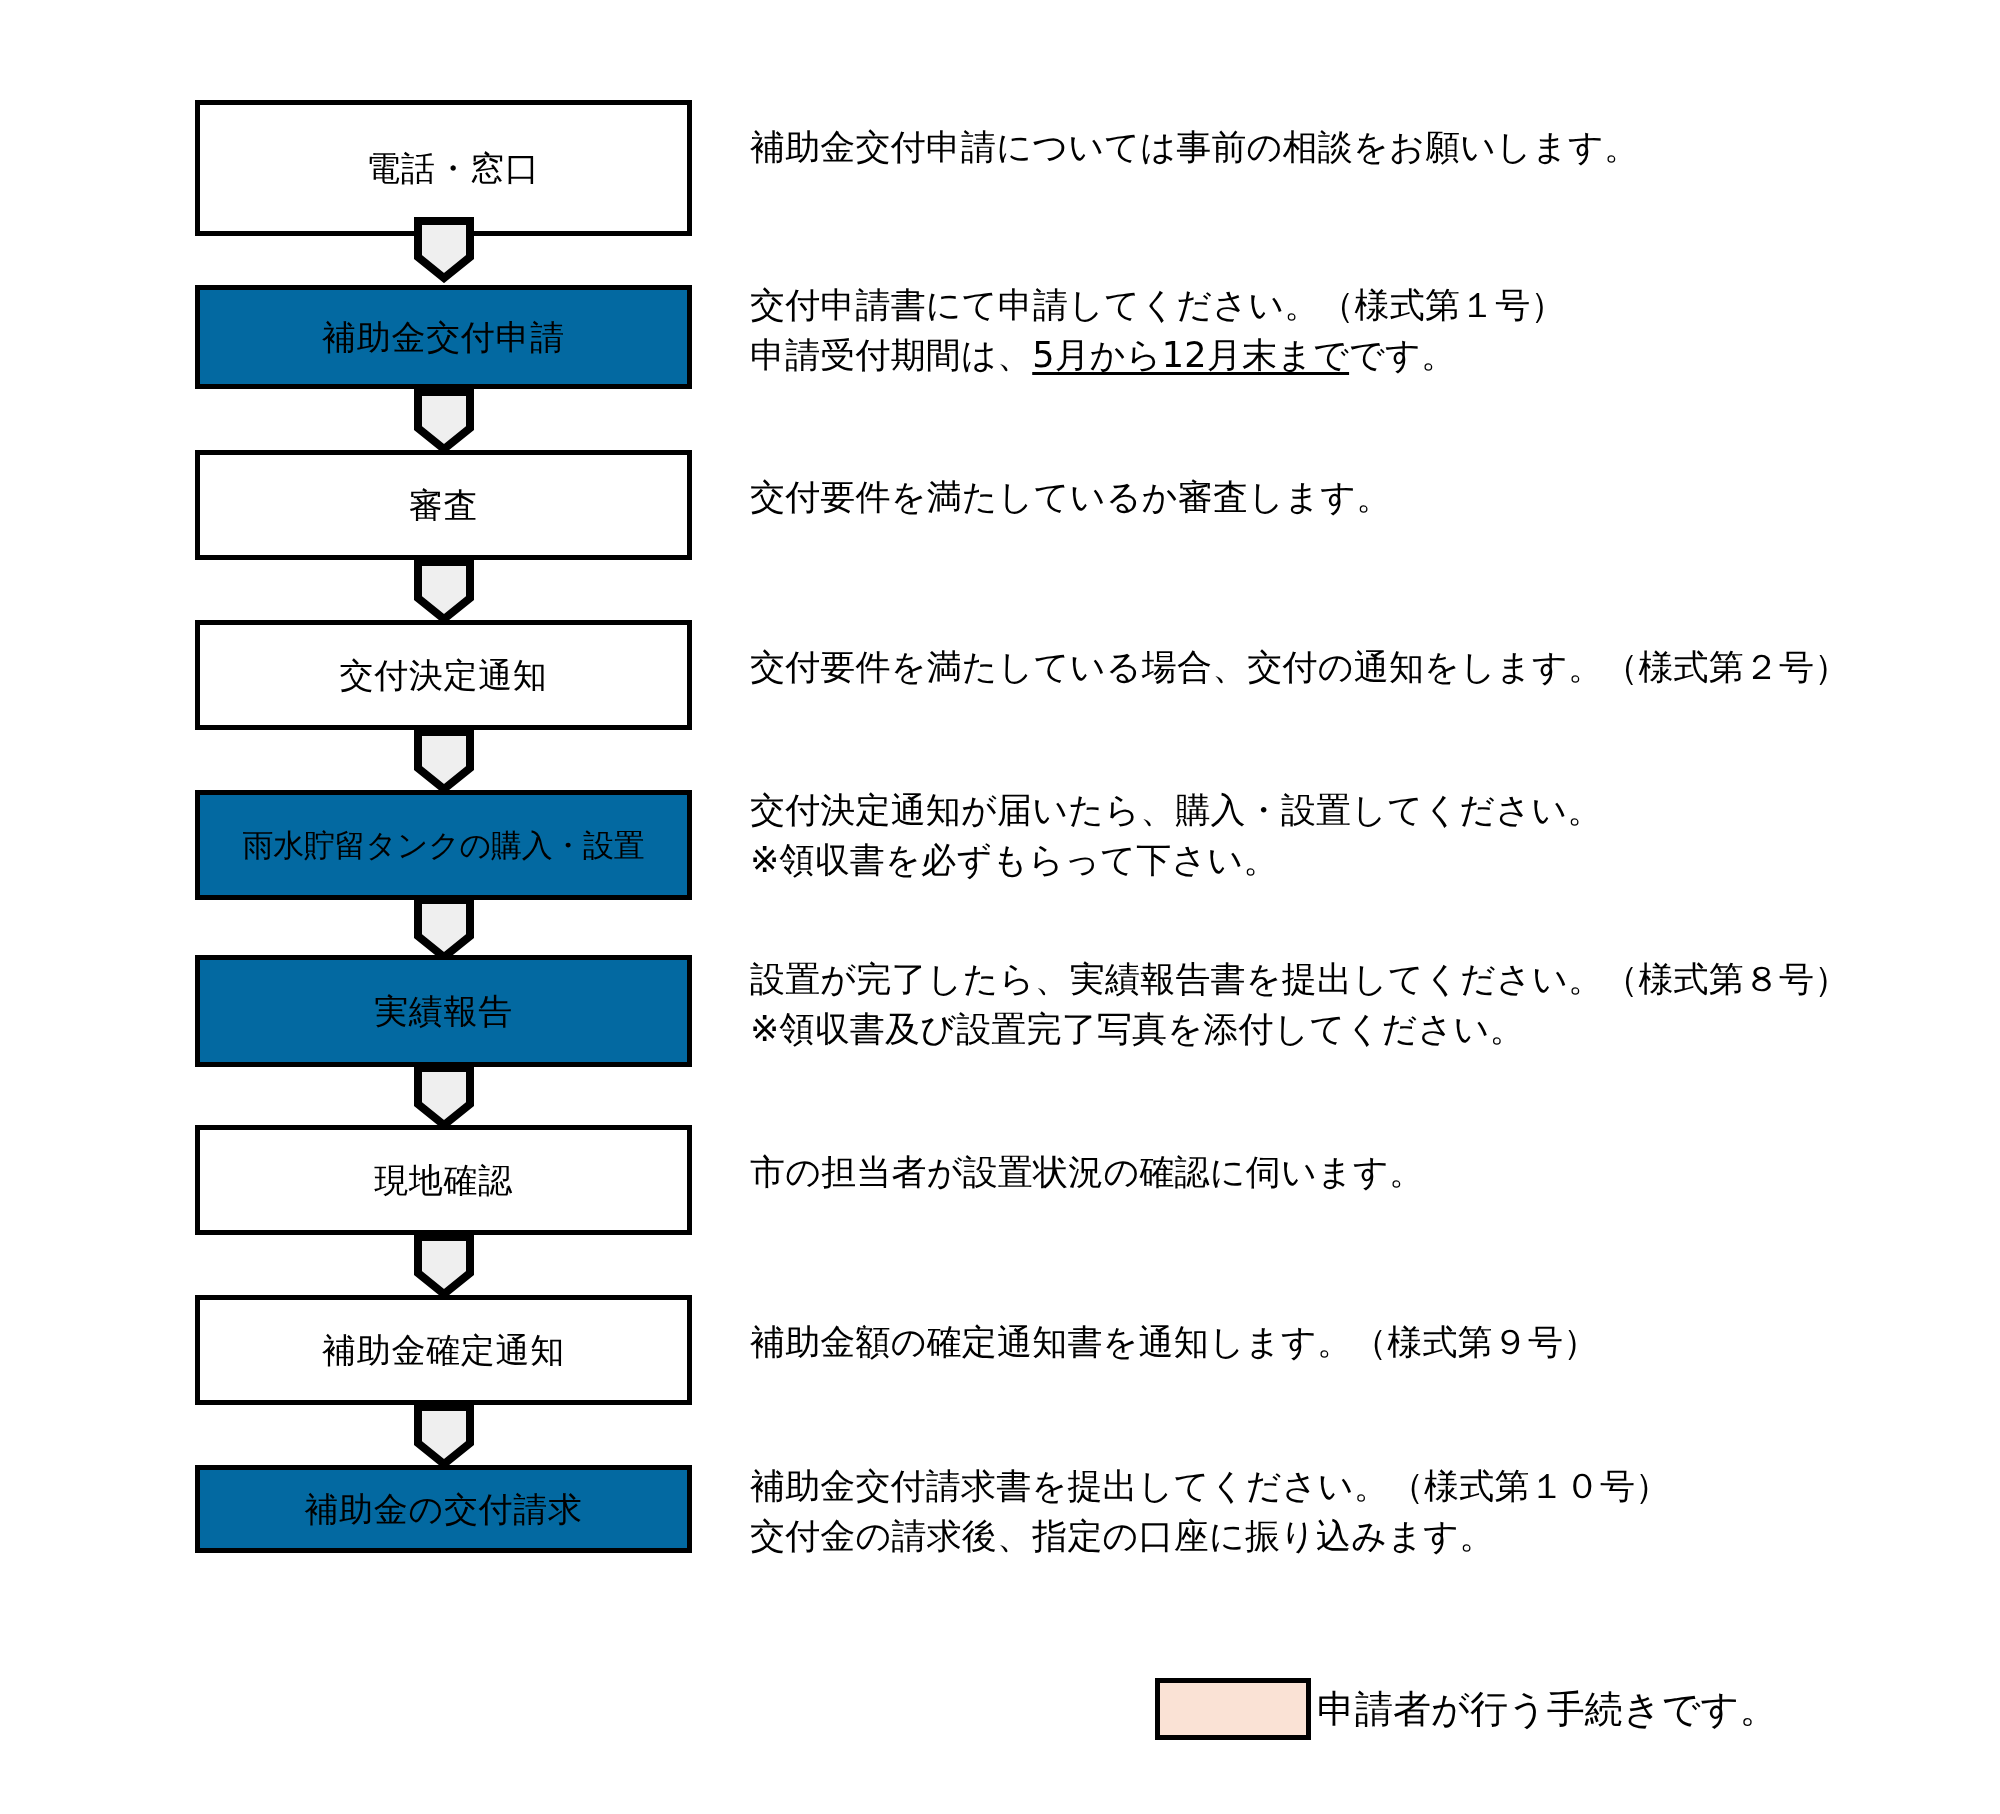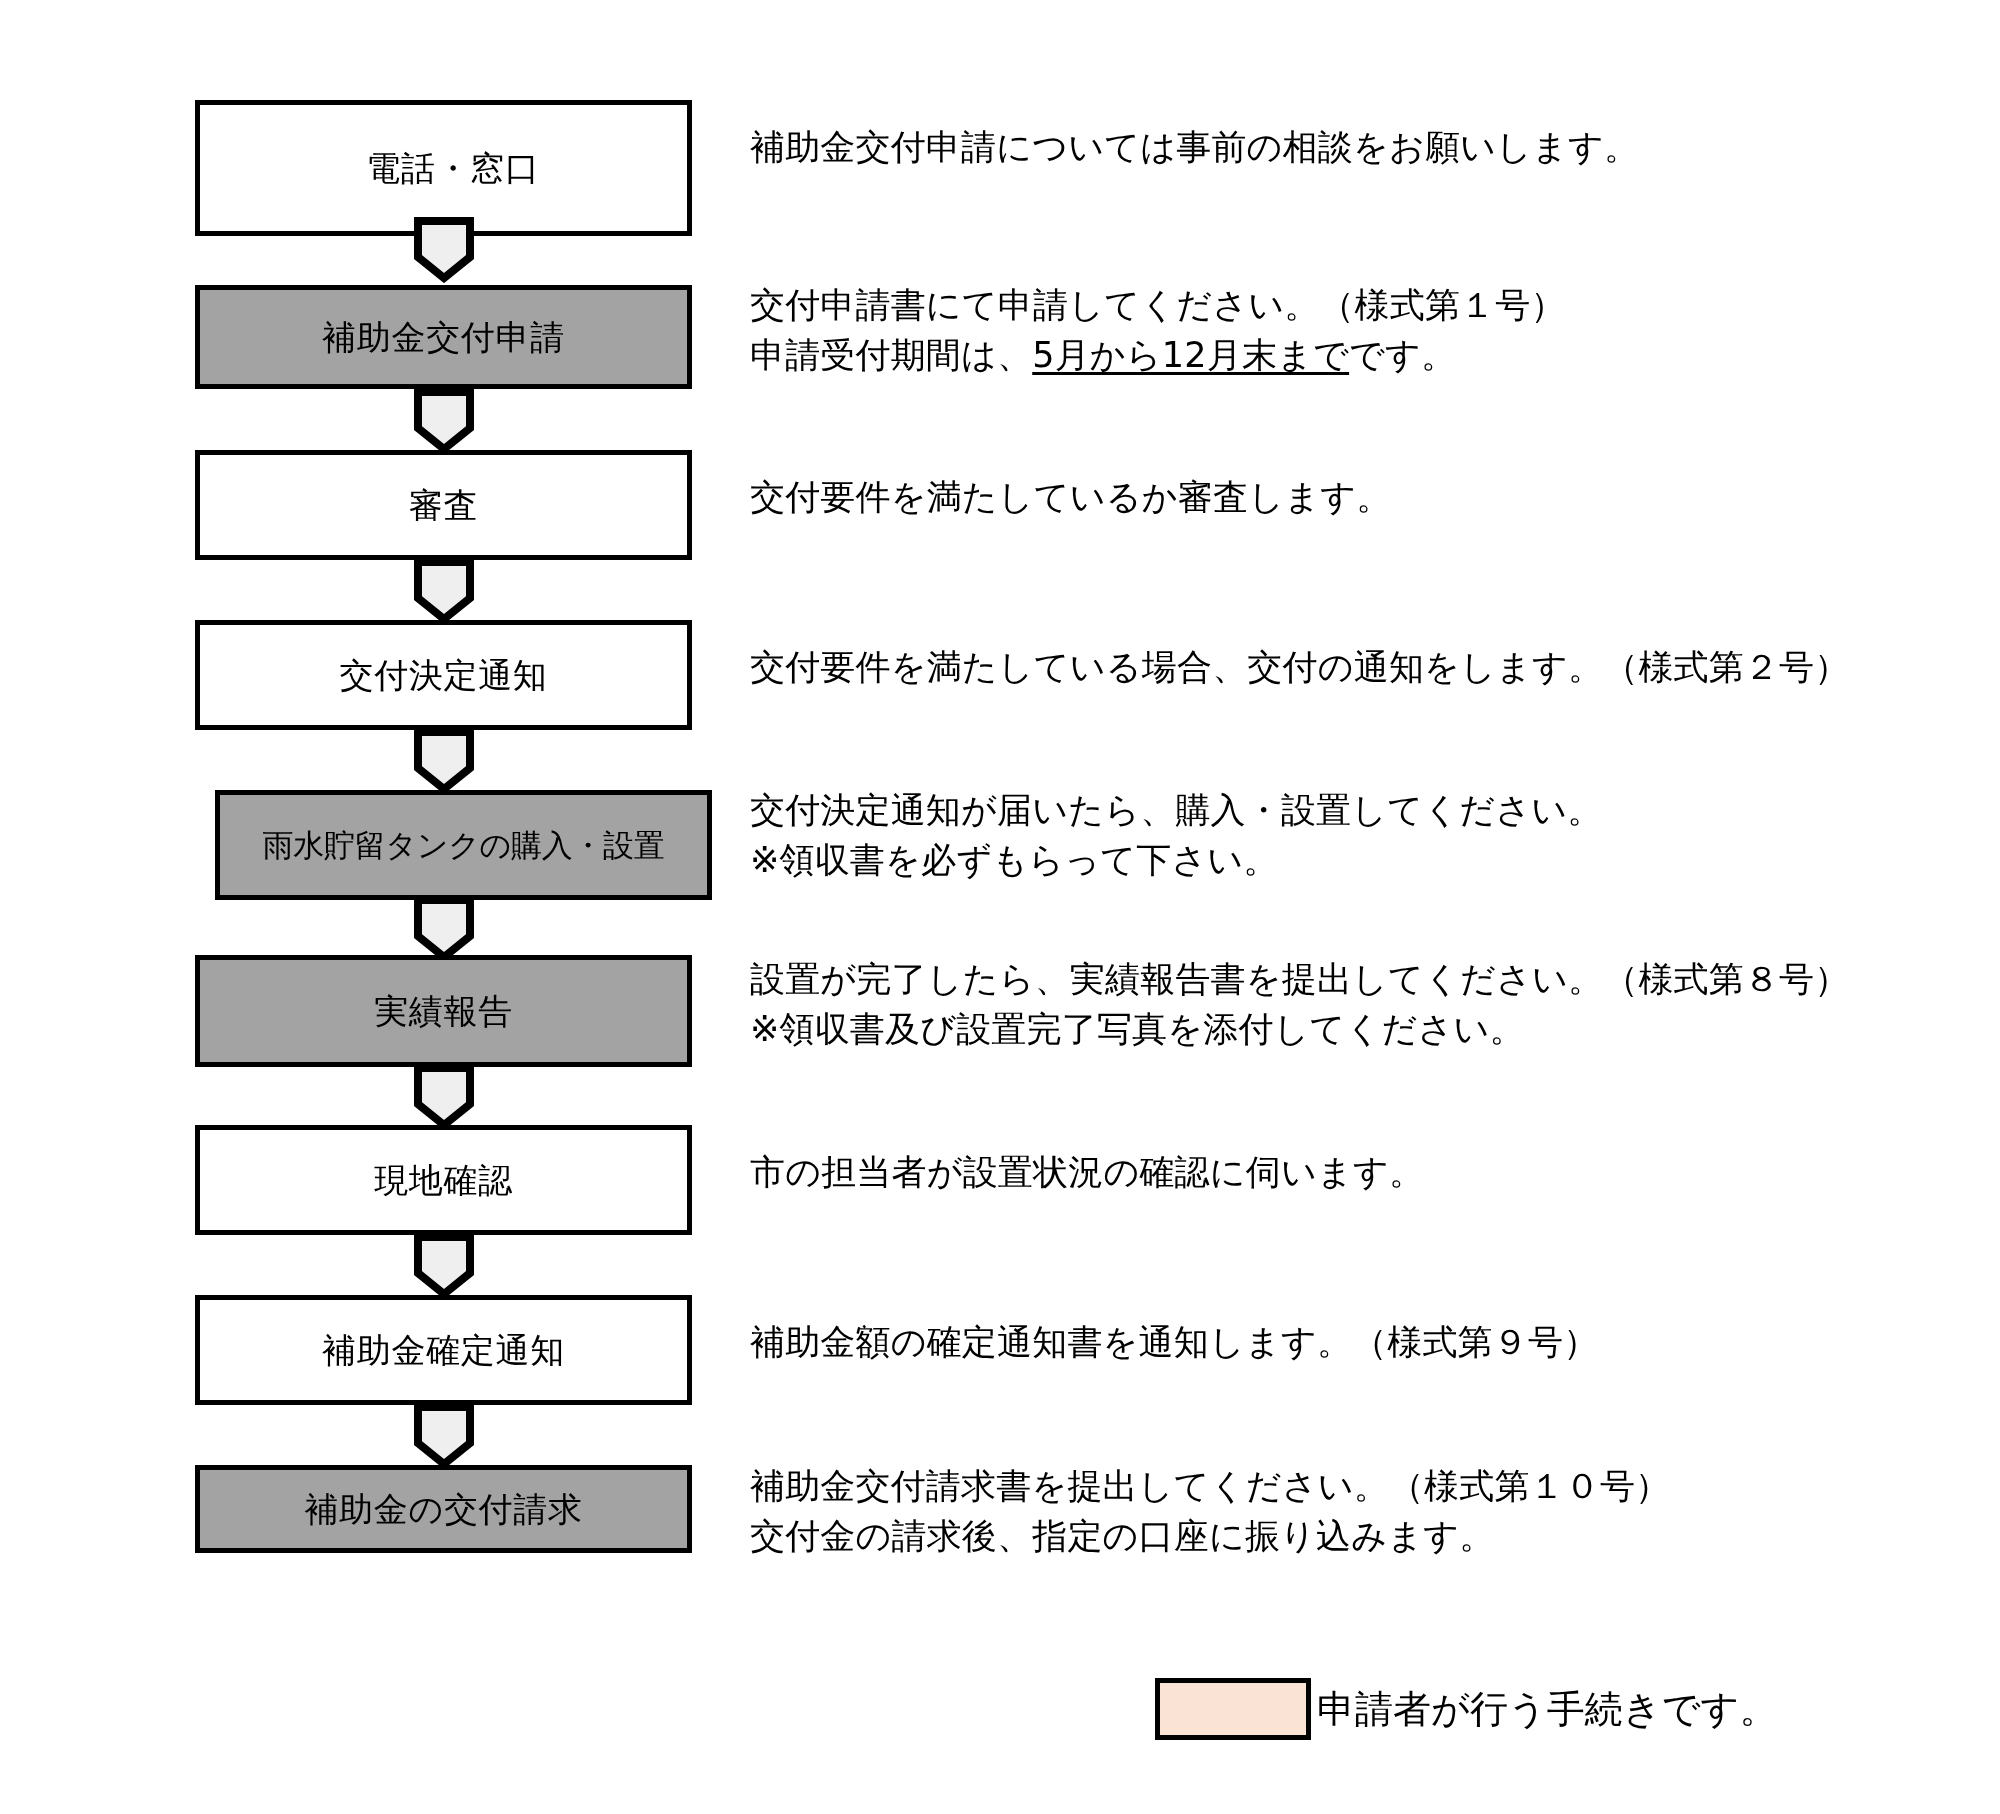--- a/index.html
+++ b/index.html
@@ -38,21 +38,21 @@
     width: 497px;
     box-sizing: border-box;
     border: 5px solid #000000;
     background: #ffffff;
     display: flex;
     align-items: center;
     justify-content: center;
     text-align: center;
   }
   .node-box.applicant {
-    background: #a3a3a3;
+    background: #0369a1;
   }
   .node-label {
     font-size: 34px;
     line-height: 1.25;
     letter-spacing: 0.02em;
     white-space: nowrap;
   }
   .node-label.compact {
     font-size: 31px;
     letter-spacing: -0.01em;
@@ -154,21 +154,21 @@
         <div class="desc" style="top: 23px;">
           <span class="line">交付要件を満たしている場合、交付の通知をします。（様式第２号）</span>
         </div>
       </div>
       <div class="connector" style="left: 412px; top: 726px;">
         <svg viewBox="0 0 64 68" xmlns="http://www.w3.org/2000/svg">
           <path d="M6 6 H58 V42 L32 63 L6 42 Z" fill="#efefef" stroke="#000000" stroke-width="8" stroke-linejoin="miter"></path>
         </svg>
       </div>
       <div class="flow-row" style="top: 790px; height: 110px;">
-        <div class="node-box applicant" style="height: 110px; margin-left: 20px;">
+        <div class="node-box applicant" style="height: 110px;">
           <span class="node-label compact">雨水貯留タンクの購入・設置</span>
         </div>
         <div class="desc" style="top: -4px;">
           <span class="line">交付決定通知が届いたら、購入・設置してください。</span>
           <span class="line">※領収書を必ずもらって下さい。</span>
         </div>
       </div>
       <div class="connector" style="left: 412px; top: 893.5px;">
         <svg viewBox="0 0 64 68" xmlns="http://www.w3.org/2000/svg">
           <path d="M6 6 H58 V42 L32 63 L6 42 Z" fill="#efefef" stroke="#000000" stroke-width="8" stroke-linejoin="miter"></path>

